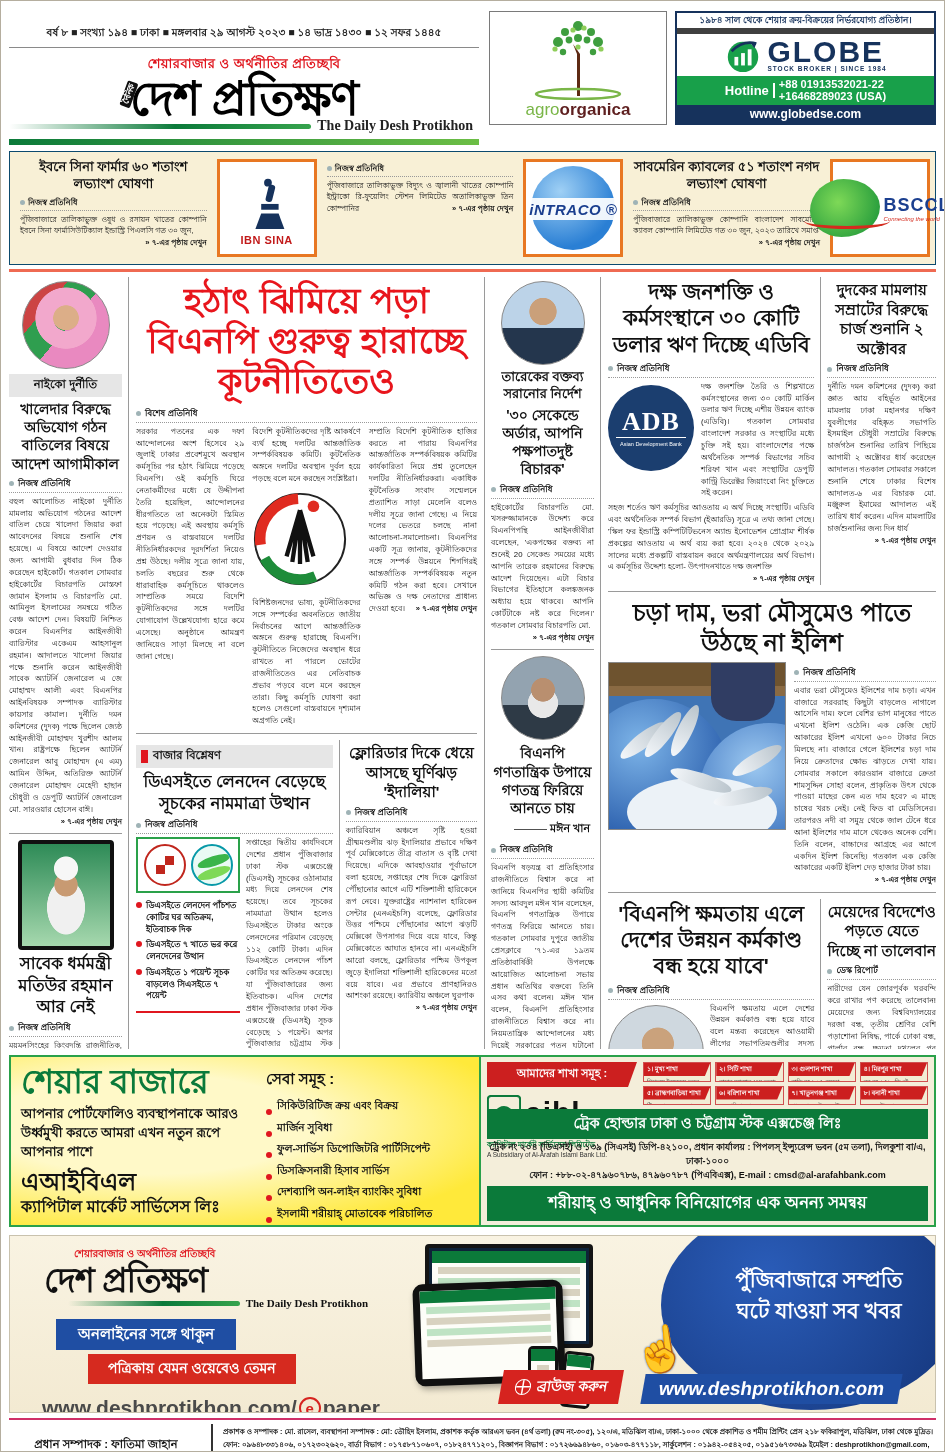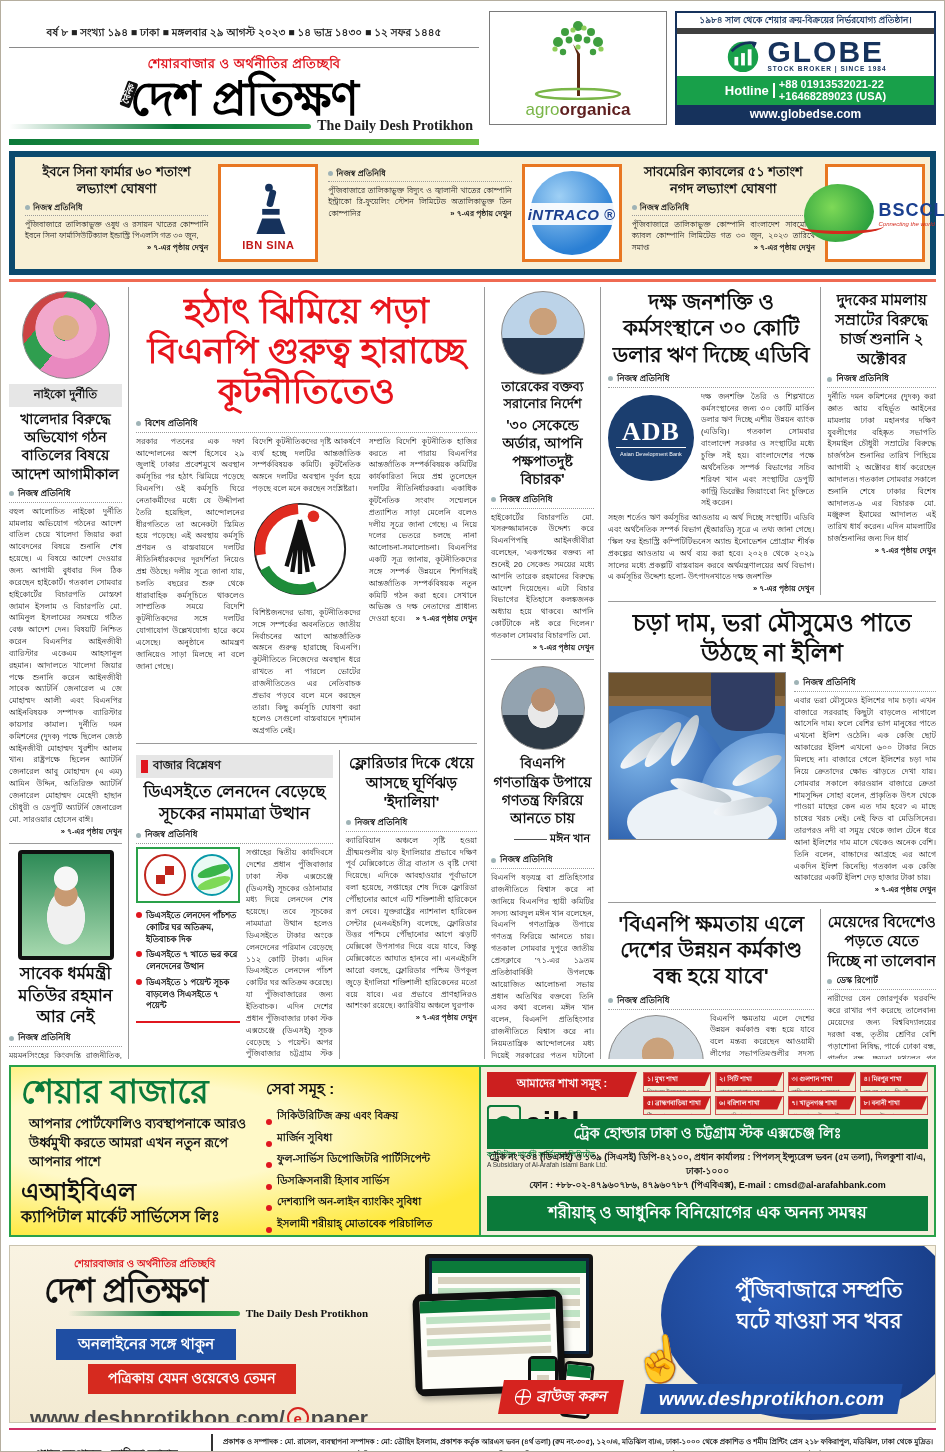--- a/index.html
+++ b/index.html
@@ -26,21 +26,21 @@
 .ad-globe{flex:1;display:flex;flex-direction:column;border:2px solid #16325c}
 .globe-tag{color:#16325c;font-size:9px;font-weight:bold;text-align:center;padding:2px 4px;line-height:1.25}
 .globe-mid{flex:1;display:flex;align-items:center;justify-content:center;gap:5px;padding:1px 4px;border-top:6px solid #404040}
 .globe-brand{color:#16325c;font-weight:bold;font-size:30px;letter-spacing:2px;line-height:.9}
 .globe-strap{font-size:6.5px;color:#16325c;font-weight:bold;letter-spacing:1px;text-align:right}
 .globe-hot{background:#18a04a;color:#fff;display:flex;align-items:center;justify-content:center;gap:4px;padding:2px 4px}
 .hot-label{font-size:13px;font-weight:bold;border-right:2px solid #fff;padding-right:4px}
 .hot-nums{font-size:11px;font-weight:bold;line-height:1.15}
 .globe-site{background:#16325c;color:#fff;text-align:center;font-weight:bold;font-size:12px;padding:2px}
 
-.strip{display:flex;align-items:stretch;gap:5px;background:#f8f0d6;margin:6px 8px 0;padding:7px 5px;border:6px solid #0c4a6e}
+.strip{display:flex;align-items:stretch;gap:5px;background:#f8f0d6;margin:6px 8px 0;padding:7px 5px;border:1px solid #0c4a6e}
 .strip-story{flex:1;padding:0 5px}
 .strip-h{font-size:13px;font-weight:bold;text-align:center;line-height:1.3}
 .sbyline{display:flex;align-items:center;gap:3px;font-size:8px;font-weight:bold;margin:3px 0 1px}
 .dot{width:5px;height:5px;border-radius:50%;background:#9fb3b6;flex:none}
 .dotted{border-bottom:1px dotted #999;margin-bottom:3px}
 .sbody{font-size:7.6px;text-align:justify;line-height:1.5}
 .more{font-weight:bold;float:right;font-size:7.6px}
 .strip-logo{width:100px;flex:none;border:3px solid #e87722;background:#fff;display:flex;flex-direction:column;align-items:center;justify-content:center;gap:1px;padding:2px}
 .ibnsina-name{color:#c21a1a;font-weight:bold;font-size:11px;letter-spacing:.5px}
 .intraco-wrap{position:relative;width:88px;height:88px;display:flex;align-items:center;justify-content:center}
@@ -100,21 +100,21 @@
 .fish{position:absolute;width:56px;height:15px;border-radius:50%;background:linear-gradient(90deg,#f4f7fa,#b9c4cc)}
 .person{position:absolute;right:10px;top:0;width:64px;height:58px;border-radius:0 0 40% 40%;background:#303d63}
 .attr{text-align:right;font-weight:bold;font-size:11px;margin:2px 4px 0}
 .attr::before{content:"——— ";font-weight:normal}
 .floatL{float:left;margin:2px 6px 2px 0}
 
 .aibl{margin:6px 8px 0;border:2px solid #2aa14a;display:flex;height:172px;background:#f4eeda}
 .aibl-yellow{width:470px;flex:none;display:flex;background:radial-gradient(ellipse at 30% 40%,#fff9c8 0 35%,#ffe93a 80%);border-right:2px solid #2aa14a;padding:8px 10px}
 .ay-left{width:235px;flex:none}
 .aibl-title{color:#0b7a3a;font-size:33px;font-weight:bold;line-height:1}
-.aibl-pitch{font-size:13px;font-weight:bold;margin:7px 8px;line-height:1.45}
+.aibl-pitch{font-size:13px;font-weight:bold;margin:7px 0;line-height:1.45}
 .aibl-brand{font-size:24px;font-weight:bold;line-height:1.05}
 .aibl-brand2{font-size:16px;font-weight:bold}
 .ay-right{flex:1;padding-left:10px}
 .svc-title{font-size:15px;font-weight:bold;margin:2px 0 6px}
 .svc{display:flex;gap:5px;align-items:flex-end;font-size:10.5px;font-weight:bold;margin:4.5px 0}
 .svc .bdot{margin-top:3px}
 .aibl-right{flex:1;display:flex;flex-direction:column;padding:5px 6px 4px}
 .ar-top{display:flex;gap:6px;flex:1;min-height:0}
 .ar-brandcol{width:150px;flex:none}
 .branch-banner{background:#cc1f1f;color:#fff;font-weight:bold;font-size:11px;text-align:center;padding:3px 2px;clip-path:polygon(0 0,100% 0,94% 100%,0 100%)}
@@ -132,21 +132,21 @@
 .slogan-bar{background:#0b7a3a;color:#fff;text-align:center;font-weight:bold;font-size:16.5px;padding:4px;margin-top:1px}
 
 .banner{margin:8px 8px 0;border:1px solid #c9c2ae;background:linear-gradient(180deg,#f9f3e2,#f3ead2);height:178px;display:flex;position:relative;overflow:hidden}
 .bn-left{width:400px;flex:none;padding:10px 0 0 18px;position:relative;z-index:2}
 .bn-tag{color:#e0171f;font-weight:bold;font-size:10px;margin-left:46px}
 .bn-title{font-size:34px;font-weight:bold;line-height:1;letter-spacing:-1px;margin-left:16px}
 .bn-subrow{display:flex;align-items:center;width:300px;margin-left:40px}
 .bn-sub{font-family:"Liberation Serif",serif;font-weight:bold;font-size:11px}
 .bn-blue{background:#1f4ea3;color:#fff;font-weight:bold;font-size:15px;display:inline-block;padding:3px 22px;margin:10px 0 0 28px}
 .bn-red{background:#d62a1f;color:#fff;font-weight:bold;font-size:14px;display:inline-block;padding:3px 20px;margin:4px 0 0 60px}
-.bn-url{font-size:21px;font-weight:bold;color:#4a4a4a;margin:12px 0 0 2px;display:flex;align-items:center;gap:2px}
+.bn-url{font-size:21px;font-weight:bold;color:#4a4a4a;margin:12px 0 0 14px;display:flex;align-items:center;gap:2px}
 .e-circle{width:22px;height:22px;border:2.5px solid #d6231f;border-radius:50%;color:#d6231f;display:inline-flex;align-items:center;justify-content:center;font-size:15px;font-weight:bold}
 .bn-devices{flex:1;position:relative}
 .monitor{position:absolute;right:-6px;top:8px;width:168px;height:104px;background:#0e2238;border:4px solid #141414;border-radius:4px;padding:3px}
 .screen{width:100%;height:100%;background:#fdfdf8;position:relative;overflow:hidden}
 .scr-head{height:12px;background:#0b7a3a}
 .scr-row{height:7px;margin:4px 6px;background:#d8d2c0}
 .scr-row.g{background:#bfe3c4}
 .stand{position:absolute;right:60px;top:114px;width:60px;height:10px;background:#23262a;border-radius:0 0 6px 6px}
 .tablet{position:absolute;left:4px;top:46px;width:150px;height:102px;background:#101010;border-radius:10px;padding:7px;transform:rotate(-2deg);box-shadow:2px 3px 6px rgba(0,0,0,.35)}
 .phone{position:absolute;width:30px;height:56px;background:#101010;border-radius:5px;padding:3px}

